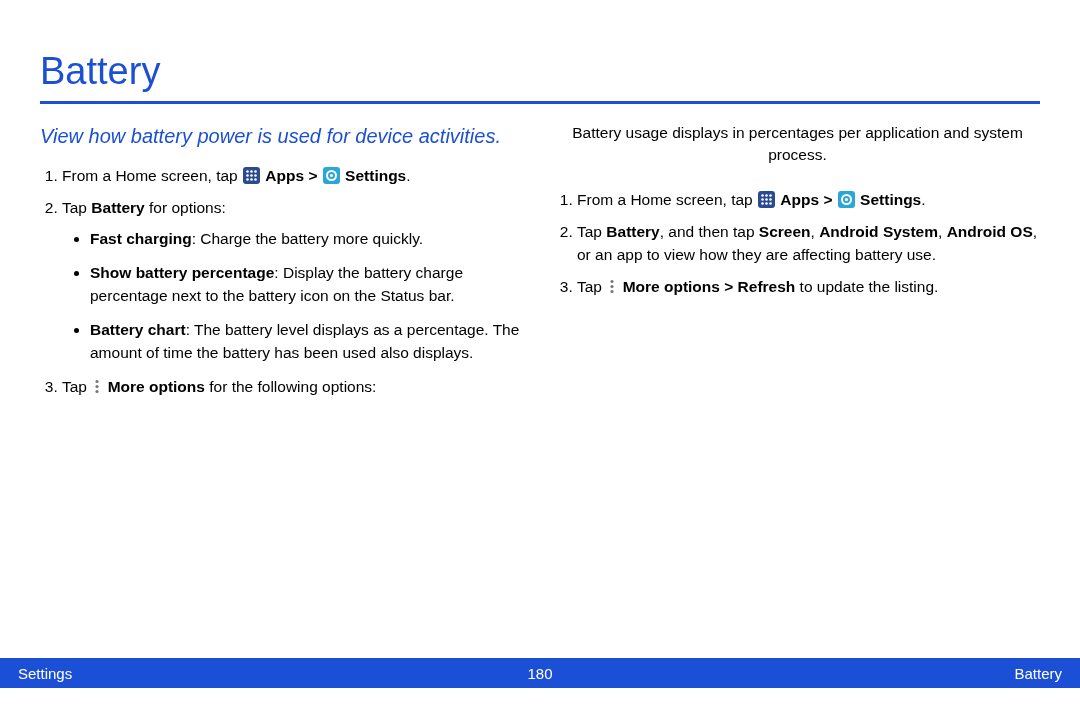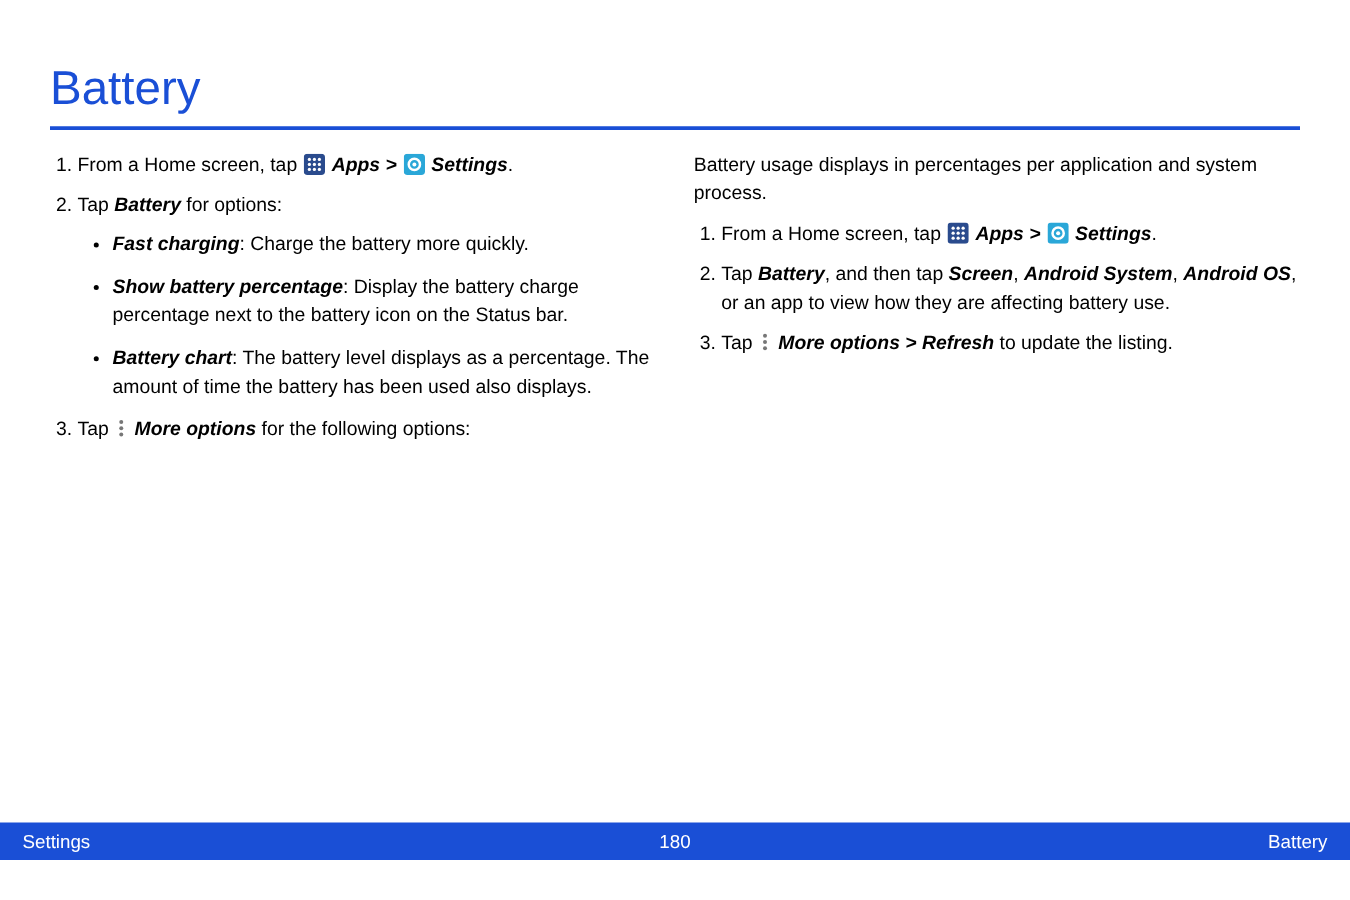--- a/index.html
+++ b/index.html
@@ -8,37 +8,38 @@
   .title { color: #1a4fd6; font-size: 38px; font-weight: 400; margin-bottom: 8px; }
   .rule { border: none; border-top: 3px solid #1a4fd6; margin-bottom: 18px; }
   .columns { display: flex; gap: 30px; }
   .col { flex: 1; font-size: 15.5px; line-height: 1.45; }
   .intro { color: #1a4fd6; font-style: italic; font-size: 20px; margin-bottom: 14px; font-weight: 400; }
   .section-head { color: #1a4fd6; font-size: 26px; font-weight: 400; margin-bottom: 10px; }
   ol.steps { list-style: decimal; padding-left: 22px; }
   ol.steps > li { margin-bottom: 10px; }
   ul.bullets { list-style: disc; padding-left: 28px; margin-top: 8px; margin-bottom: 6px; }
   ul.bullets > li { margin-bottom: 12px; }
-  b { font-weight: 700; font-style: italic; }
+  b { font-weight: 700; }
   .note { color: #1a4fd6; margin-top: 14px; font-size: 15.5px; }
   .icon { display: inline-block; vertical-align: -3px; margin: 0 1px; }
   .footer { position: absolute; left: 0; bottom: 0; width: 1080px; height: 30px; background: #1a4fd6; color: #fff; display: flex; align-items: center; justify-content: space-between; padding: 0 18px; font-size: 15px; }
   .footer .center { position: absolute; left: 50%; transform: translateX(-50%); }
   .icon-apps svg, .icon-settings svg, .icon-more svg { display: block; }
 </style>
 </head>
 <body>
 
 <div class="page">
   <h1 class="title">Battery</h1>
   <hr class="rule">
 
   <div class="columns">
 
     <div class="col">
+      <p class="intro">View how battery power is used for device activities.</p>
 
       <ol class="steps">
         <li>
           <span>From a Home screen, tap </span>
           <span class="icon icon-apps">
             <svg width="17" height="17">
                 <rect width="17" height="17" rx="3" fill="#2a4b8d"></rect>
                 <g fill="#fff">
                   <circle cx="4.5" cy="4.5" r="1.3"></circle>
                   <circle cx="8.5" cy="4.5" r="1.3"></circle>
@@ -82,21 +83,21 @@
                   <circle cx="5" cy="13.5" r="1.6"></circle>
                 </g>
               </svg>
           </span>
           <b>More options</b><span> for the following options:</span>
         </li>
       </ol>
     </div>
 
     <div class="col">
-      <p style="margin-bottom:10px;">Battery usage displays in percentages per application and system process.</p>
+      <p style="margin-bottom:22px;text-align:center;">Battery usage displays in percentages per application and system process.</p>
 
       <ol class="steps">
         <li>
           <span>From a Home screen, tap </span>
           <span class="icon icon-apps">
             <svg width="17" height="17">
                 <rect width="17" height="17" rx="3" fill="#2a4b8d"></rect>
                 <g fill="#fff">
                   <circle cx="4.5" cy="4.5" r="1.3"></circle>
                   <circle cx="8.5" cy="4.5" r="1.3"></circle>

